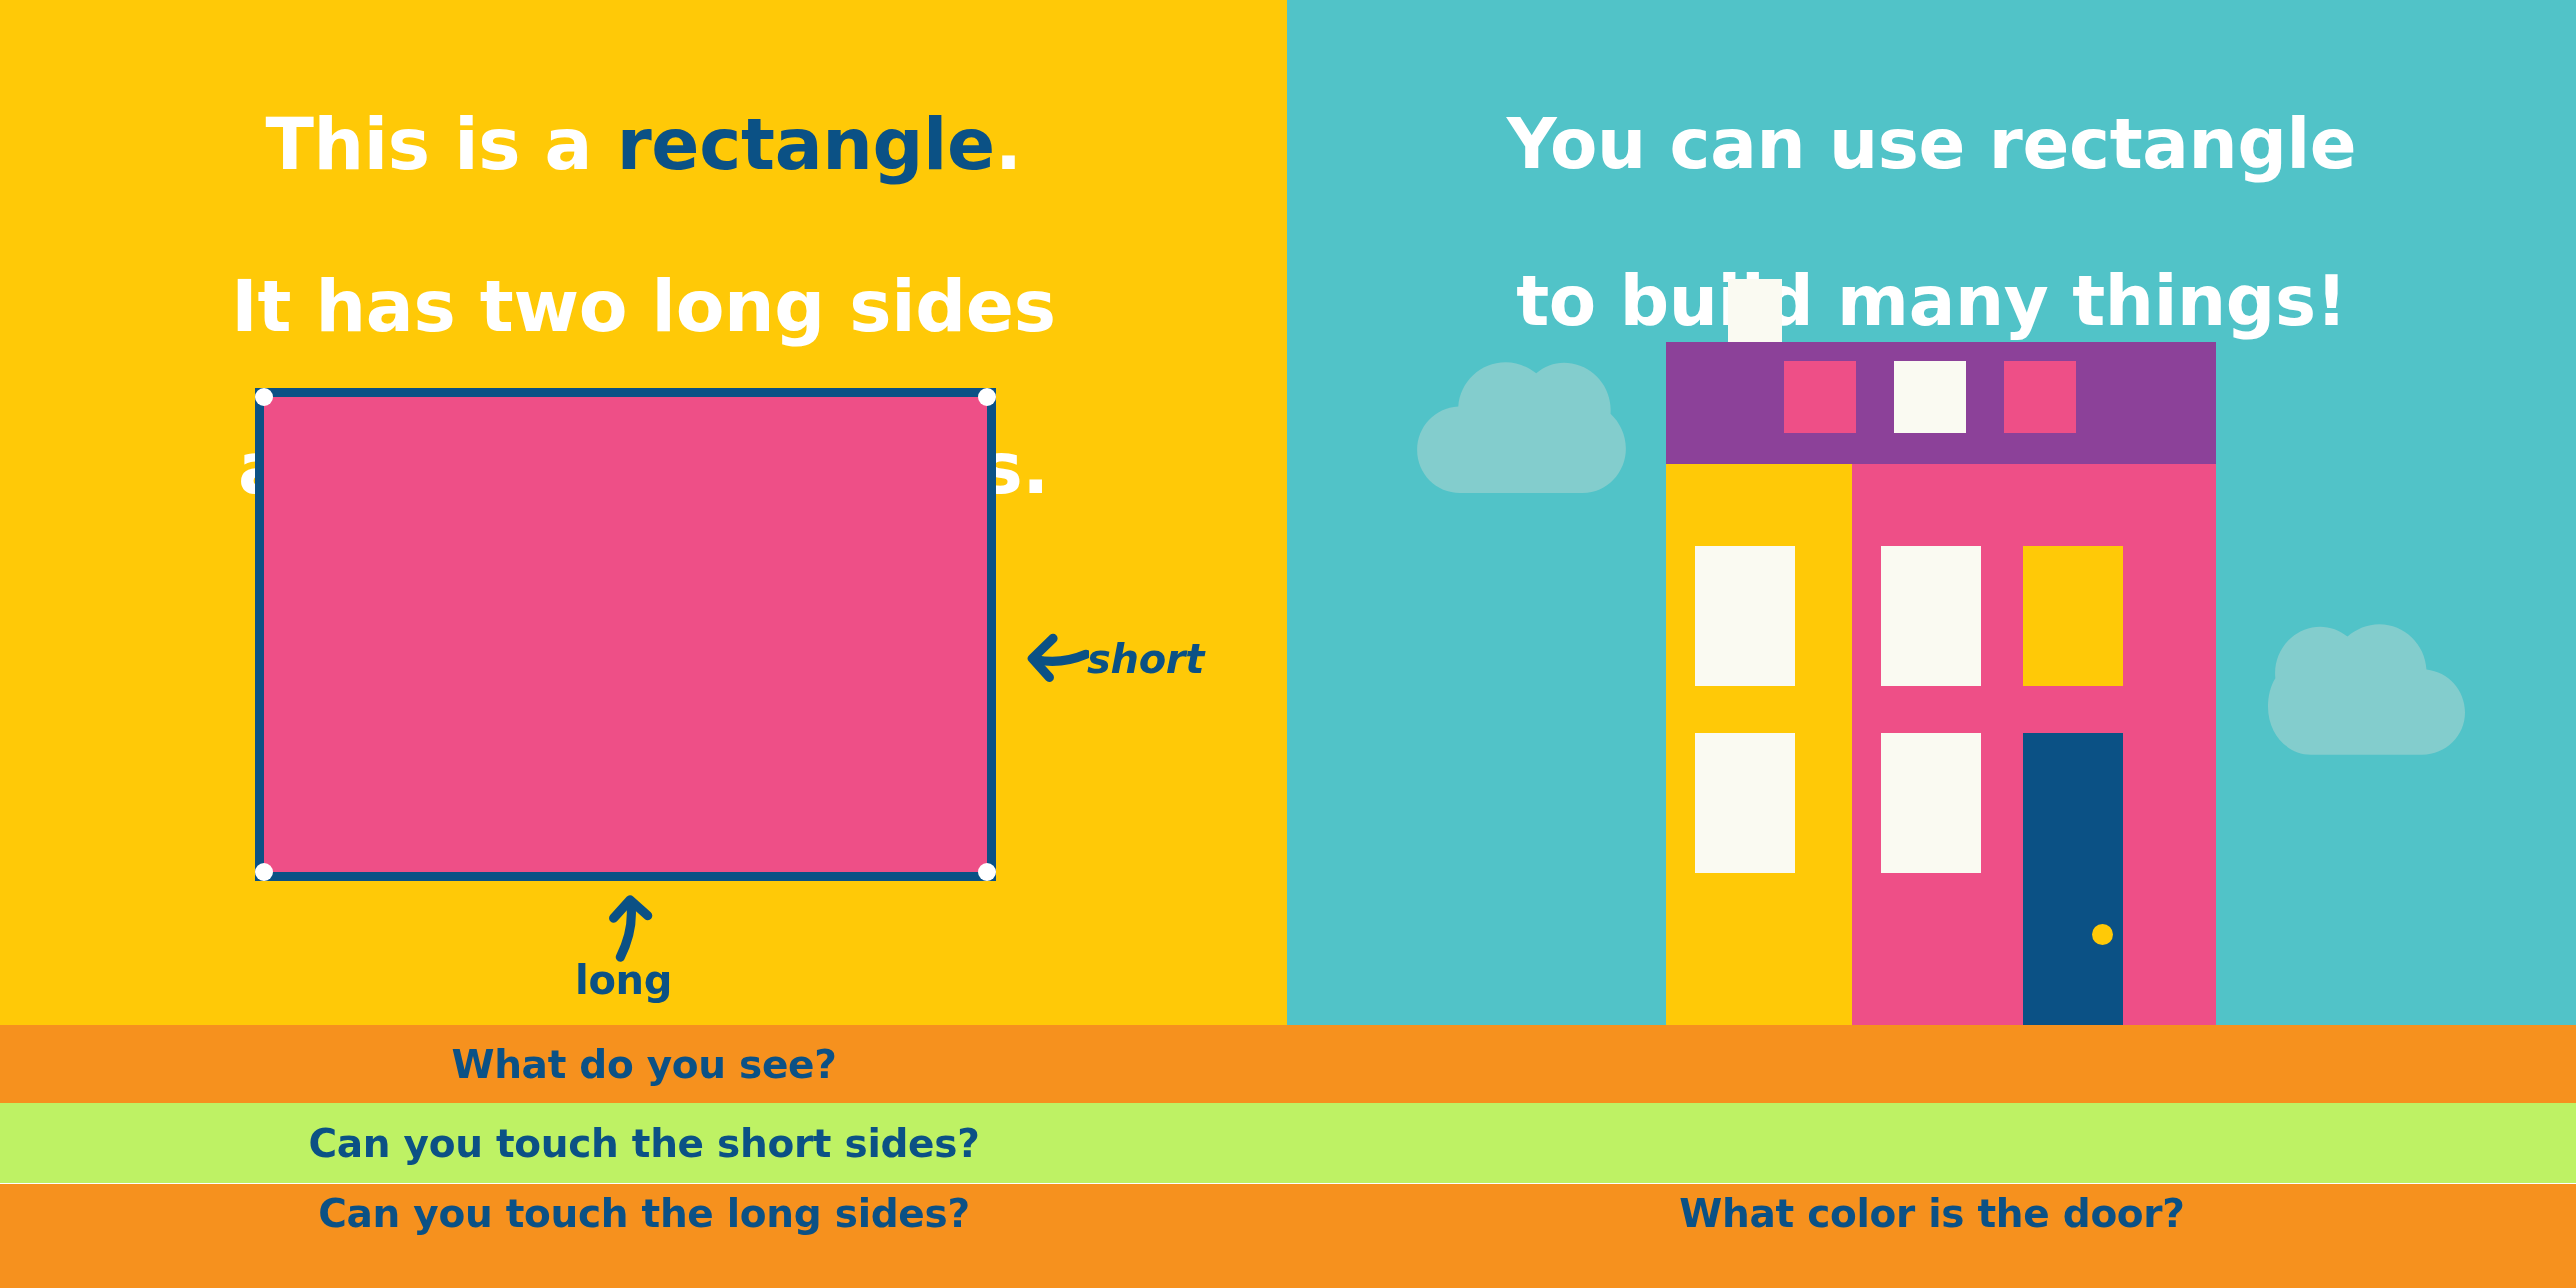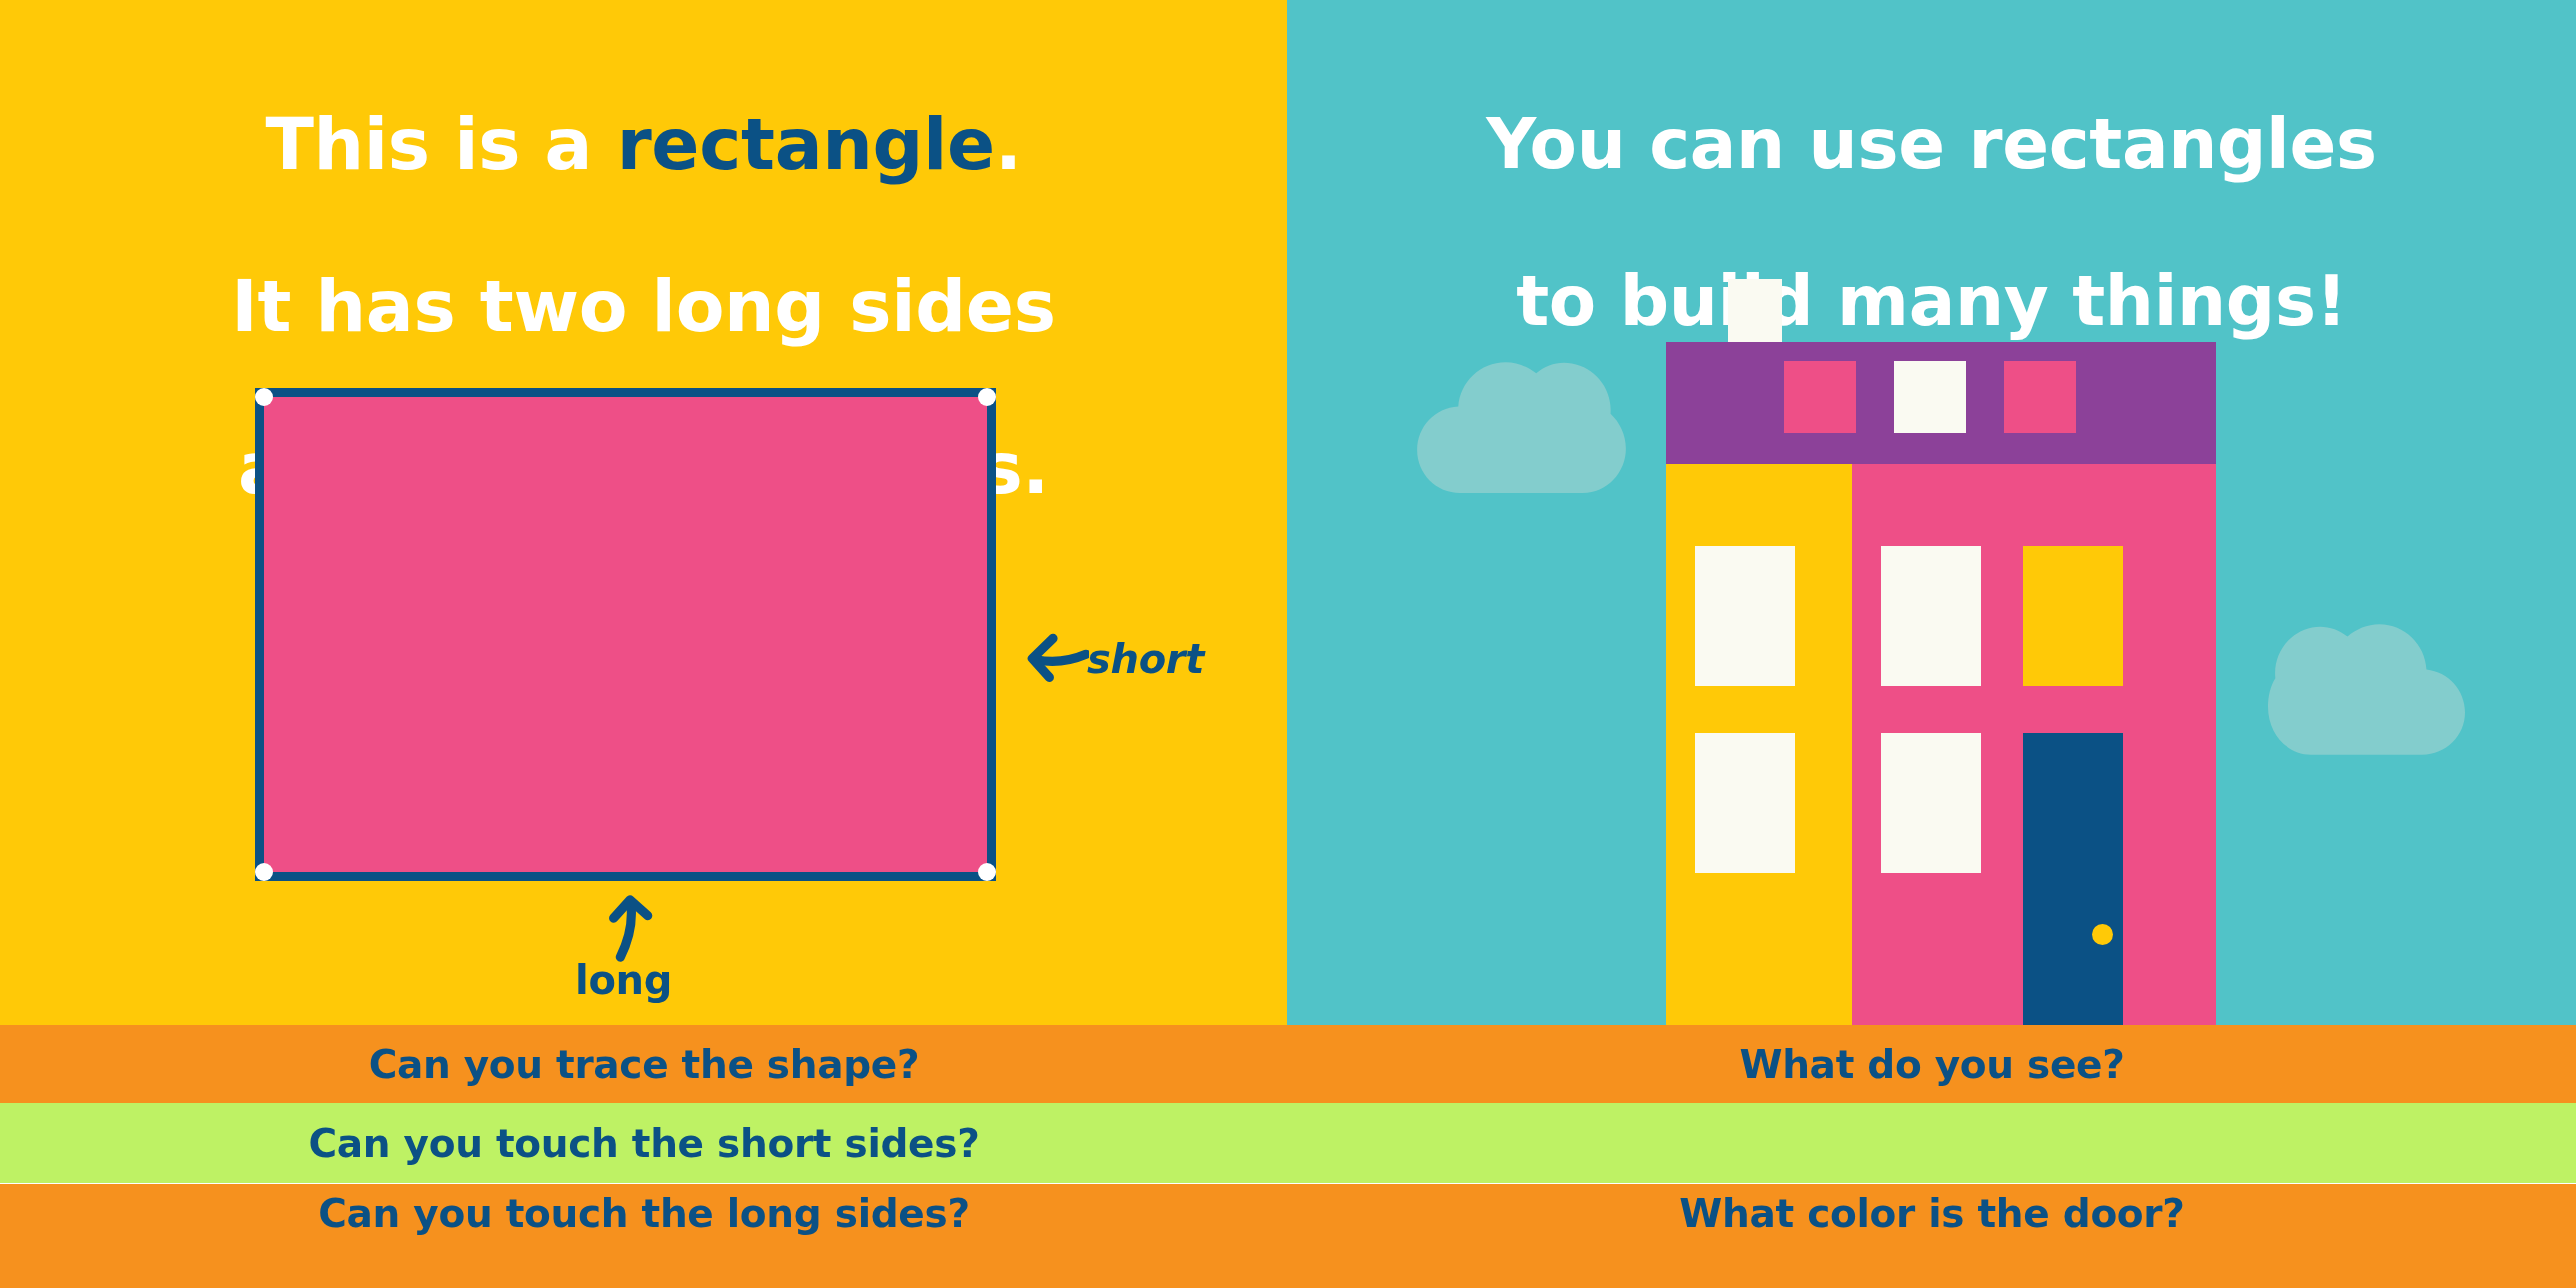--- a/index.html
+++ b/index.html
@@ -163,21 +163,21 @@
     <svg id="long-arrow" width="55" height="67" viewBox="0 0 90 110">
       <path d="M25 102 C 40 72, 46 42, 42 12" fill="none" stroke="#0B5185" stroke-width="15" stroke-linecap="round"></path>
       <path d="M14 38 L 41 8 L 70 34" fill="none" stroke="#0B5185" stroke-width="15" stroke-linecap="round" stroke-linejoin="round"></path>
     </svg>
     <div class="annot-label" id="long-label">long</div>
   </div>
 
   <div class="panel" id="right-panel"></div>
 
   <div class="heading" id="right-heading">
-    <span>You can use rectangles</span><br>
+    <span>You can use rectangle</span><br>
     <span>to build many things!</span>
   </div>
 
   <svg class="cloud" id="cloud-left" width="209" height="132" viewBox="0 0 340 215">
     <path d="M70 215 C 31 215, 0 184, 0 145 C 0 107, 29 76, 67 74
              C 70 34, 103 2, 144 2 C 163 2, 180 9, 194 20
              C 210 6, 231 0, 252 4 C 291 11, 318 46, 315 86
              C 330 100, 340 120, 340 143 C 340 182, 309 215, 270 215 Z" fill="#83CDCD"></path>
   </svg>
 
@@ -202,21 +202,20 @@
     <div class="win" id="win-l-2"></div>
     <div class="win" id="win-r-1"></div>
     <div class="win" id="win-r-2"></div>
     <div class="win" id="win-r-3"></div>
 
     <div class="win" id="door"></div>
     <div id="door-knob"></div>
   </div>
 
   <div class="qbar" id="qbar-1">
-    <div class="qhalf">Can you trace the shape?</div>
     <div class="qhalf">What do you see?</div>
   </div>
 
   <div class="qbar" id="qbar-2">
     <div class="qhalf">Can you touch the short sides?</div>
   </div>
 
   <div class="qbar" id="qbar-3">
     <div class="qhalf">Can you touch the long sides?</div>
     <div class="qhalf">What color is the door?</div>

